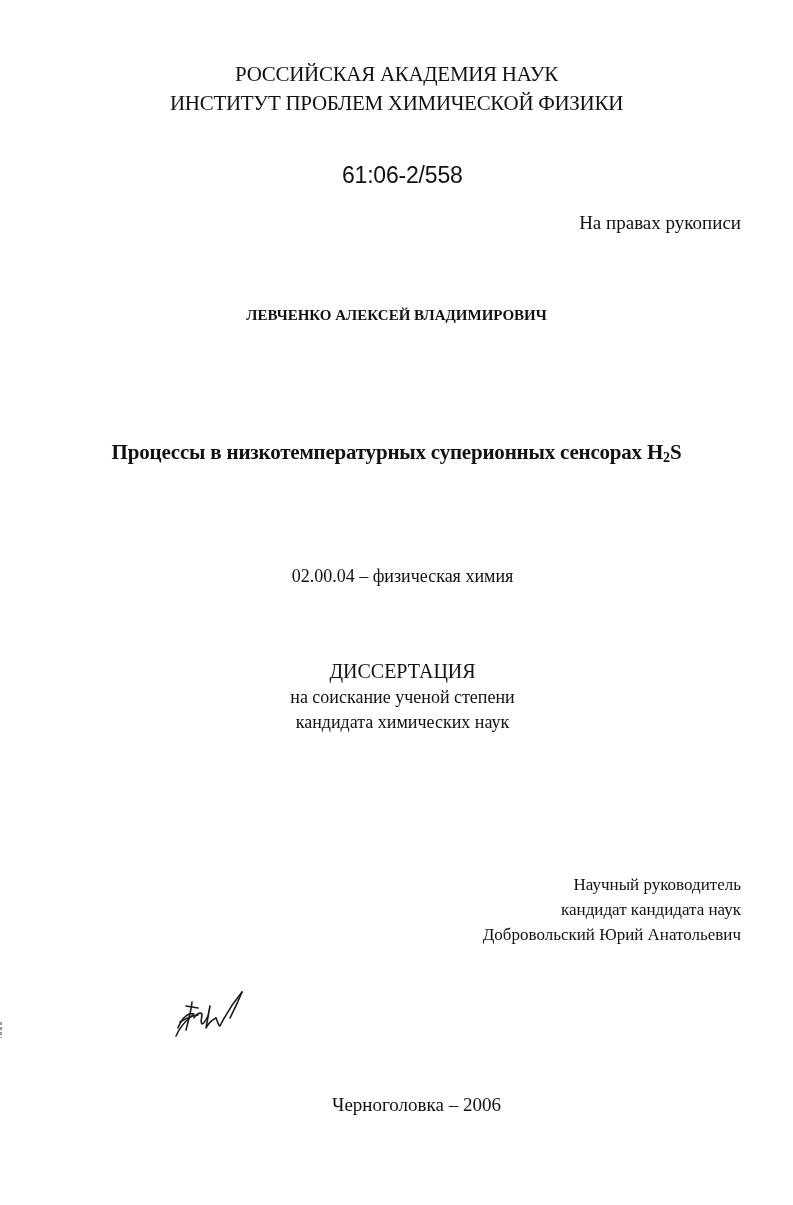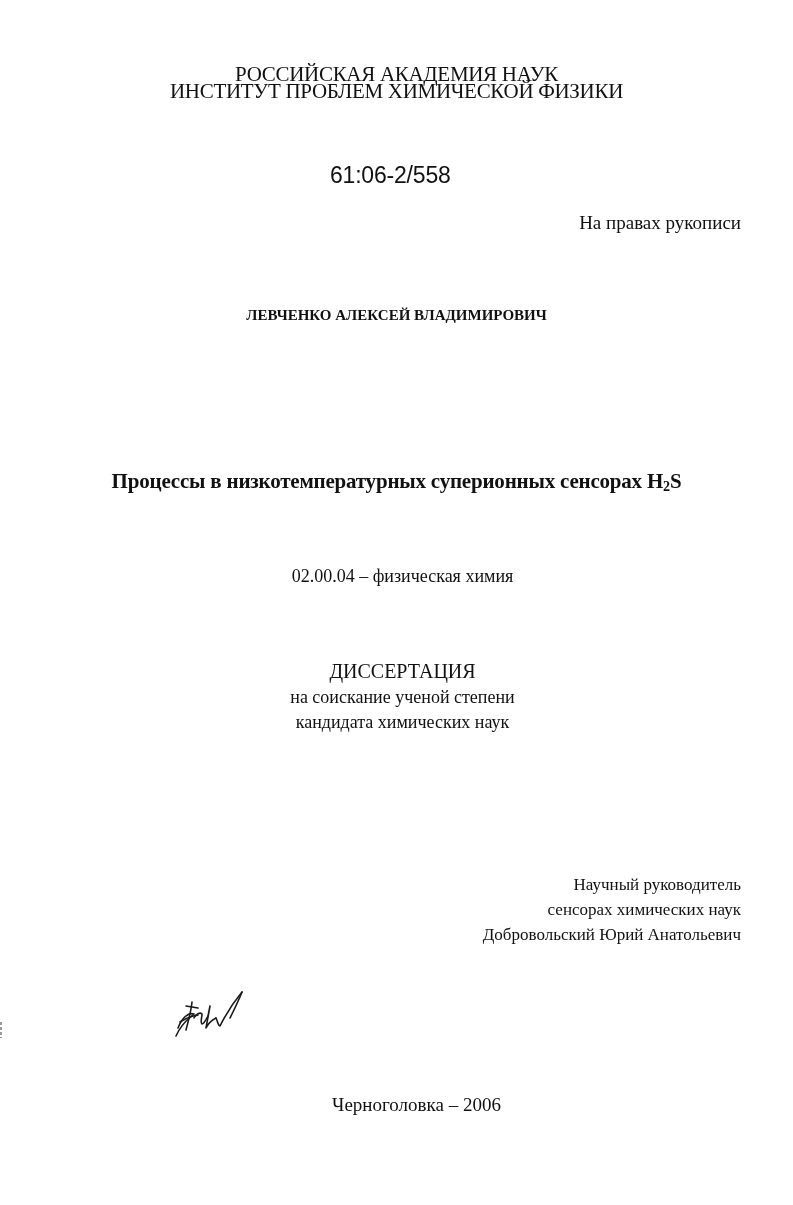--- a/index.html
+++ b/index.html
@@ -30,41 +30,40 @@
     }
     .org {
       font-size: 21px;
       letter-spacing: -0.3px;
       line-height: 24px;
     }
     .code {
       font-family: "Liberation Sans", "DejaVu Sans", sans-serif;
       font-size: 23px;
       font-weight: normal;
-      left: 330px;
+      left: 342px;
       top: 162px;
       letter-spacing: -0.2px;
     }
     .rights {
       font-size: 19px;
       right: 52px;
       top: 212px;
     }
     .author {
       font-size: 15px;
       font-weight: bold;
       top: 307px;
       letter-spacing: 0px;
     }
     .title {
       font-size: 21px;
       font-weight: bold;
       top: 440px;
       letter-spacing: -0.2px;
-      margin-top: 29px;
     }
     .title sub {
       font-size: 14px;
       vertical-align: -3px;
       line-height: 0;
     }
     .spec {
       font-size: 18px;
       top: 566px;
     }
@@ -99,38 +98,38 @@
       height: 16px;
       background: repeating-linear-gradient(to bottom, #9a9a9a 0 3px, transparent 3px 5px);
     }
   </style>
 </head>
 <body>
 
 <div>
 
   <div class="line center org" style="top:62px;">РОССИЙСКАЯ АКАДЕМИЯ НАУК</div>
-  <div class="line center org" style="top:79px;">ИНСТИТУТ ПРОБЛЕМ ХИМИЧЕСКОЙ ФИЗИКИ</div>
+  <div class="line center org" style="top:91px;">ИНСТИТУТ ПРОБЛЕМ ХИМИЧЕСКОЙ ФИЗИКИ</div>
 
   <div class="line code">61:06-2/558</div>
 
   <div class="line rights right">На правах рукописи</div>
 
   <div class="line center author">ЛЕВЧЕНКО АЛЕКСЕЙ ВЛАДИМИРОВИЧ</div>
 
   <div class="line center title"><span>Процессы в низкотемпературных суперионных сенсорах H</span><sub>2</sub><span>S</span></div>
 
   <div class="line center spec" style="left:6px;">02.00.04 – физическая химия</div>
 
   <div class="line center diss-head" style="left:6px;">ДИССЕРТАЦИЯ</div>
   <div class="line center diss-line" style="top:687px; left:6px;">на соискание ученой степени</div>
   <div class="line center diss-line" style="top:712px; left:6px;">кандидата химических наук</div>
 
   <div class="line advisor right" style="top:872px;">Научный руководитель</div>
-  <div class="line advisor right" style="top:897px;">сенсорах химических наук</div>
+  <div class="line advisor right" style="top:897px;">кандидат кандидата наук</div>
   <div class="line advisor right" style="top:922px;margin-left:12px;">Добровольский Юрий Анатольевич</div>
 
   <svg class="signature" viewBox="0 0 76 50">
     <g fill="none" stroke="#1a1a1a" stroke-width="1.6" stroke-linecap="round" stroke-linejoin="round">
       <path d="M6 40 C 10 30, 16 24, 22 26 C 18 30, 10 34, 4 48"></path>
       <path d="M8 34 C 14 30, 20 28, 26 27"></path>
       <path d="M20 14 C 19 24, 16 34, 14 42"></path>
       <path d="M14 18 L 26 20"></path>
       <path d="M22 30 C 24 26, 28 24, 30 26 C 30 30, 28 34, 30 36 C 32 36, 34 32, 36 28"></path>
       <path d="M36 28 L 38 18 L 34 40 C 36 36, 40 32, 44 30"></path>

